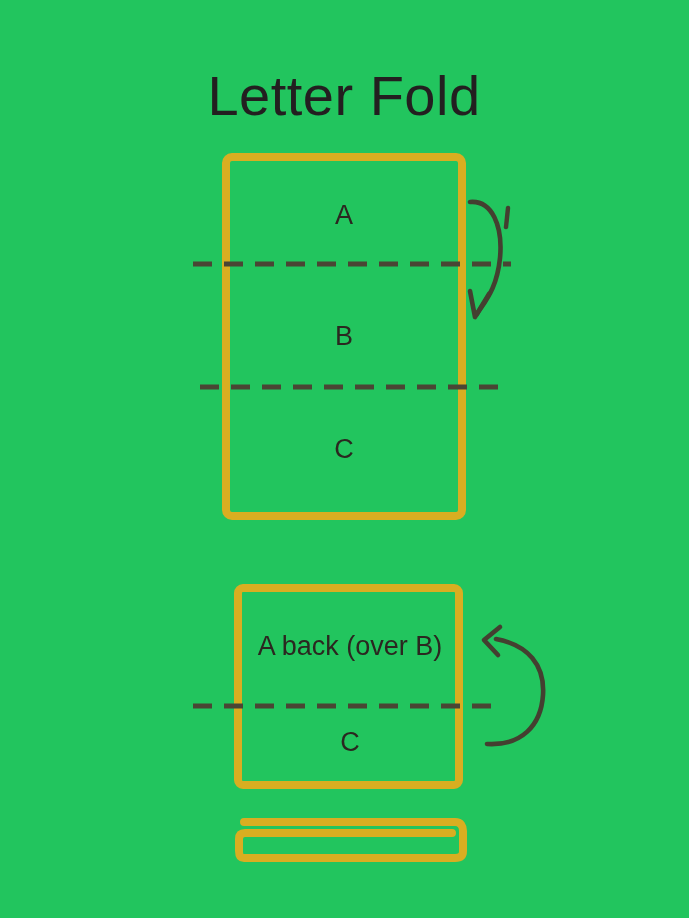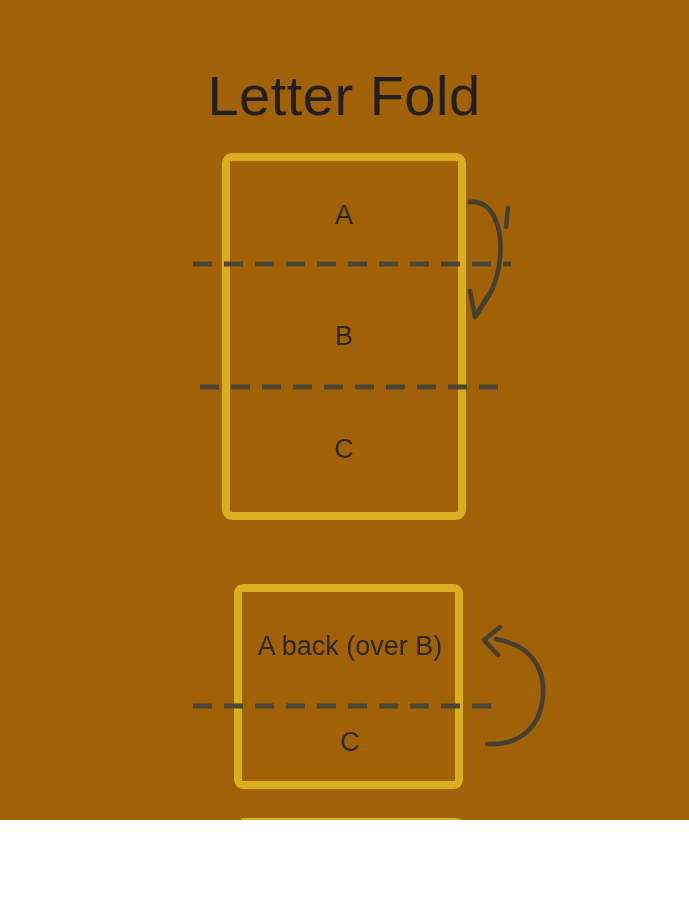--- a/index.html
+++ b/index.html
@@ -6,22 +6,22 @@
     margin: 0;
     padding: 0;
     background: #ffffff;
   }
   body {
     font-family: "Liberation Sans", sans-serif;
   }
   #page {
     position: relative;
     width: 689px;
-    height: 820px;
-    background: #a16207;
+    height: 918px;
+    background: #22c55e;
     overflow: hidden;
   }
   #diagram-svg {
     position: absolute;
     left: 0;
     top: 0;
     width: 689px;
     height: 918px;
     display: block;
   }

